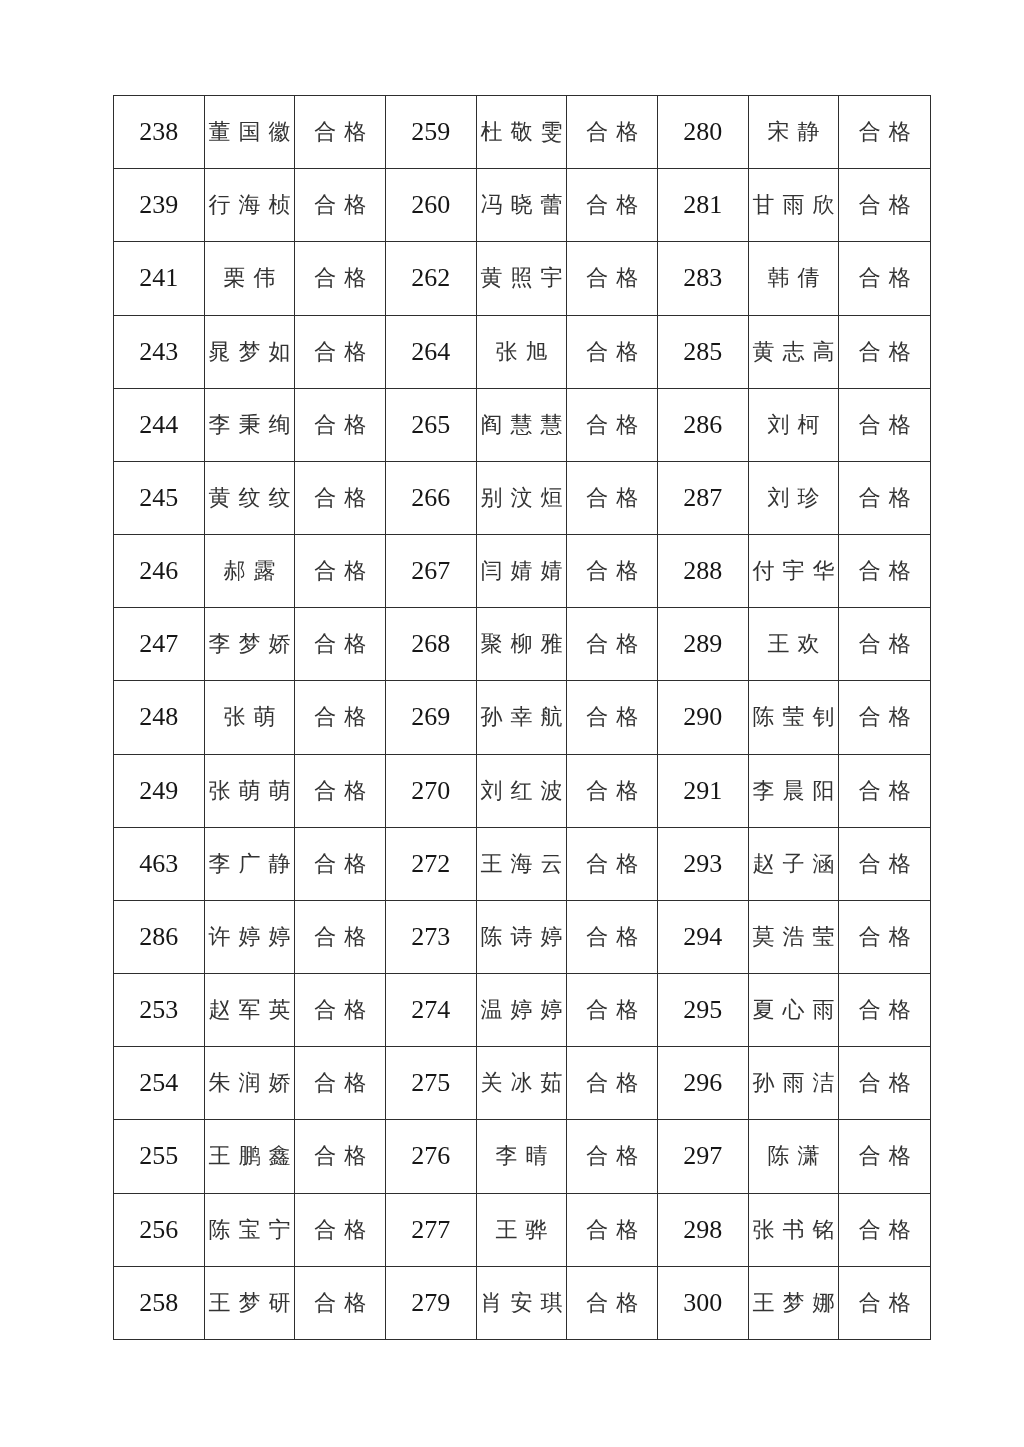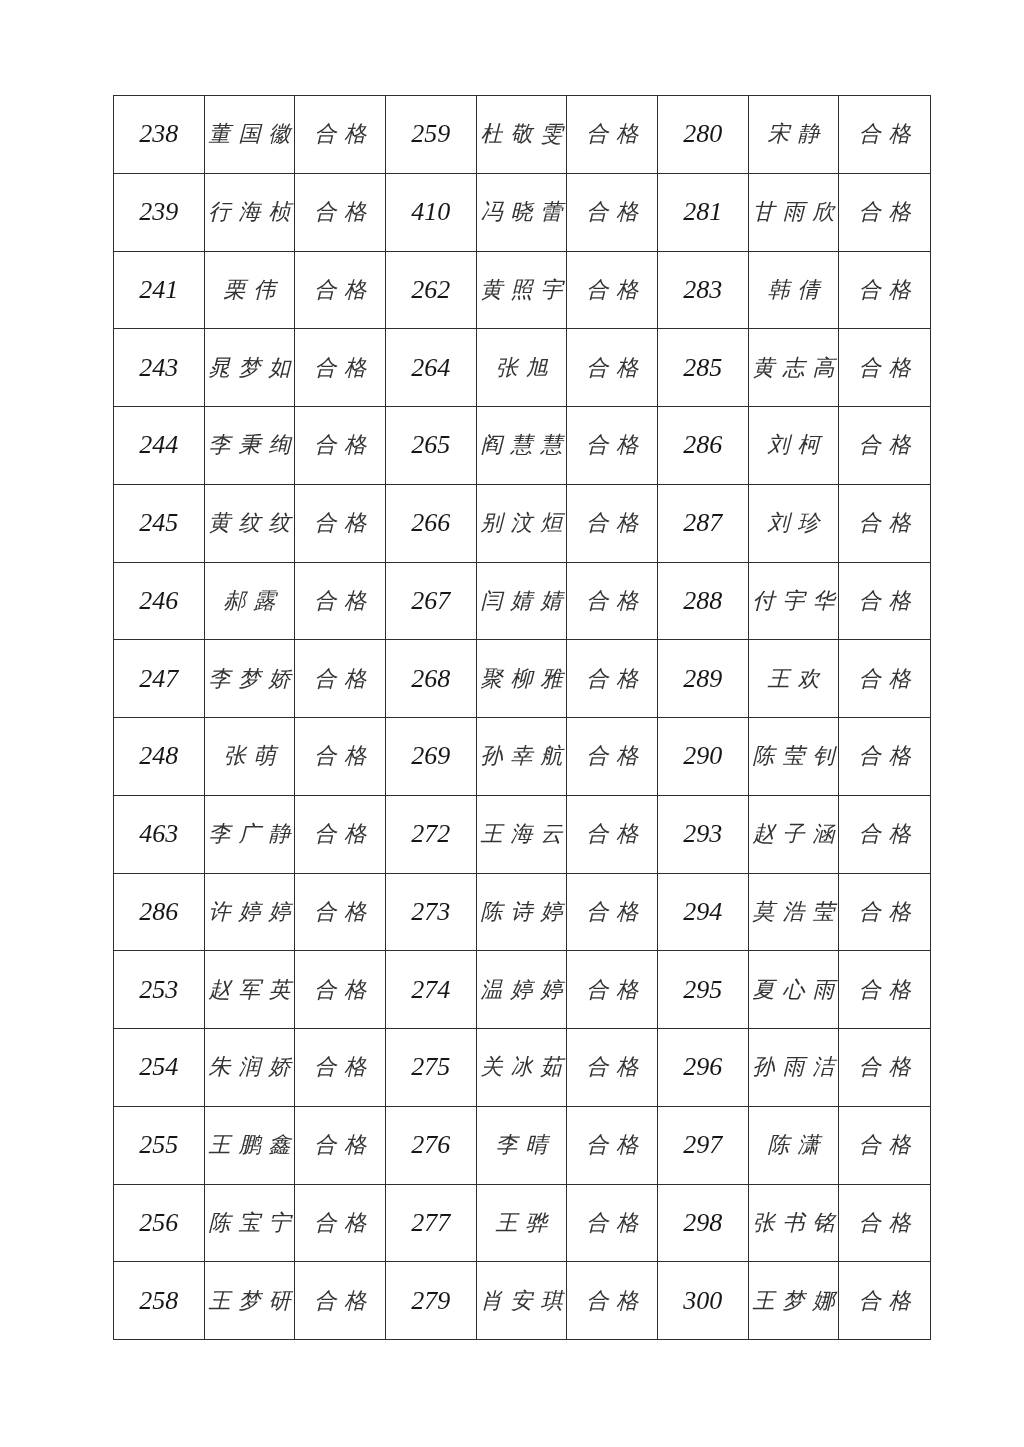--- a/index.html
+++ b/index.html
@@ -21,21 +21,20 @@
     background: #ffffff;
   }
   table.pass-table {
     position: absolute;
     left: 113px;
     top: 95px;
     width: 818px;
     height: 1245px;
     border-collapse: collapse;
     table-layout: fixed;
-    font-style: italic;
   }
   table.pass-table td {
     border: 1.5px solid #2e2e2e;
     text-align: center;
     vertical-align: middle;
     padding: 0;
     overflow: hidden;
     white-space: nowrap;
   }
   td.num-cell {
@@ -79,21 +78,21 @@
           <td class="name-cell"><span>杜敬雯</span></td>
           <td class="result-cell"><span>合格</span></td>
           <td class="num-cell">280</td>
           <td class="name-cell"><span>宋静</span></td>
           <td class="result-cell"><span>合格</span></td>
         </tr>
         <tr>
           <td class="num-cell">239</td>
           <td class="name-cell"><span>行海桢</span></td>
           <td class="result-cell"><span>合格</span></td>
-          <td class="num-cell">410</td>
+          <td class="num-cell">260</td>
           <td class="name-cell"><span>冯晓蕾</span></td>
           <td class="result-cell"><span>合格</span></td>
           <td class="num-cell">281</td>
           <td class="name-cell"><span>甘雨欣</span></td>
           <td class="result-cell"><span>合格</span></td>
         </tr>
         <tr>
           <td class="num-cell">241</td>
           <td class="name-cell"><span>栗伟</span></td>
           <td class="result-cell"><span>合格</span></td>
@@ -161,20 +160,31 @@
         </tr>
         <tr>
           <td class="num-cell">248</td>
           <td class="name-cell"><span>张萌</span></td>
           <td class="result-cell"><span>合格</span></td>
           <td class="num-cell">269</td>
           <td class="name-cell"><span>孙幸航</span></td>
           <td class="result-cell"><span>合格</span></td>
           <td class="num-cell">290</td>
           <td class="name-cell"><span>陈莹钊</span></td>
+          <td class="result-cell"><span>合格</span></td>
+        </tr>
+        <tr>
+          <td class="num-cell">249</td>
+          <td class="name-cell"><span>张萌萌</span></td>
+          <td class="result-cell"><span>合格</span></td>
+          <td class="num-cell">270</td>
+          <td class="name-cell"><span>刘红波</span></td>
+          <td class="result-cell"><span>合格</span></td>
+          <td class="num-cell">291</td>
+          <td class="name-cell"><span>李晨阳</span></td>
           <td class="result-cell"><span>合格</span></td>
         </tr>
         <tr>
           <td class="num-cell">463</td>
           <td class="name-cell"><span>李广静</span></td>
           <td class="result-cell"><span>合格</span></td>
           <td class="num-cell">272</td>
           <td class="name-cell"><span>王海云</span></td>
           <td class="result-cell"><span>合格</span></td>
           <td class="num-cell">293</td>

